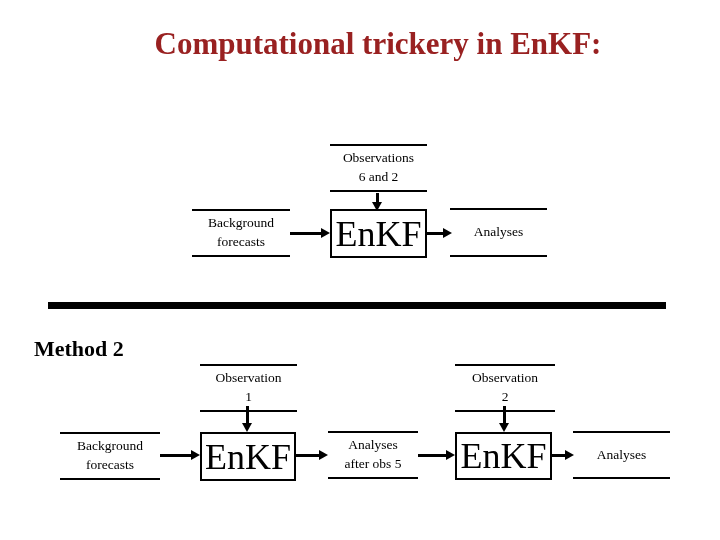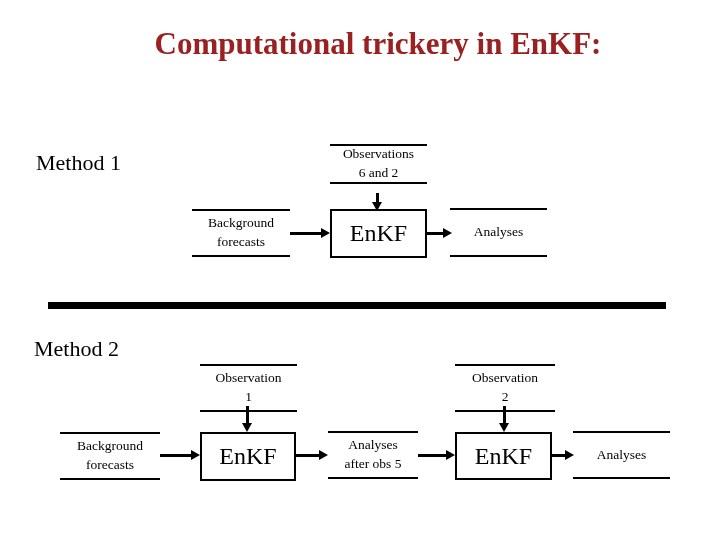--- a/index.html
+++ b/index.html
@@ -43,21 +43,21 @@
     line-height: 1.4;
   }
   .rail span { display: block; }
   .box {
     position: absolute;
     box-sizing: border-box;
     border: 2px solid #000;
     display: flex;
     align-items: center;
     justify-content: center;
-    font-size: 24px;
+    font-size: 36px;
     background: #fff;
   }
   .h-arrow {
     position: absolute;
     height: 3px;
     background: #000;
   }
   .h-arrow::after {
     content: "";
     position: absolute;
@@ -90,23 +90,22 @@
 </style>
 </head>
 <body>
 
 <div class="slide">
 
   <div class="title" style="color: rgb(153, 33, 33);">
     <span>Computational trickery in EnKF:</span>
   </div>
 
-  <div class="method-label" style="left:36px; top:150px;">Method 1</div>
 
-  <div class="rail" style="left:330px; top:144px; width:97px; height:40px;">
+  <div class="rail" style="left:330px; top:144px; width:97px; height:48px;">
     <span>Observations</span>
     <span>6 and 2</span>
   </div>
 
   <div class="rail" style="left:192px; top:209px; width:98px; height:48px;">
     <span>Background</span>
     <span>forecasts</span>
   </div>
 
   <div class="box" style="left:330px; top:209px; width:97px; height:49px;">
@@ -116,21 +115,21 @@
   <div class="rail" style="left:450px; top:208px; width:97px; height:49px;">
     <span>Analyses</span>
   </div>
 
   <div class="v-arrow" style="left:376px; top:193px; height:9px;"></div>
   <div class="h-arrow" style="left:290px; top:232px; width:31px;"></div>
   <div class="h-arrow" style="left:427px; top:232px; width:16px;"></div>
 
   <div class="divider" style="left:48px; top:302px; width:618px; height:7px;"></div>
 
-  <div class="method-label" style="left:34px; top:336px;">Method 2</div>
+  <div class="method-label" style="left:34px; top:336px;font-weight:bold;">Method 2</div>
 
   <div class="rail" style="left:200px; top:364px; width:97px; height:48px;">
     <span>Observation</span>
     <span>1</span>
   </div>
 
   <div class="rail" style="left:455px; top:364px; width:100px; height:48px;">
     <span>Observation</span>
     <span>2</span>
   </div>

